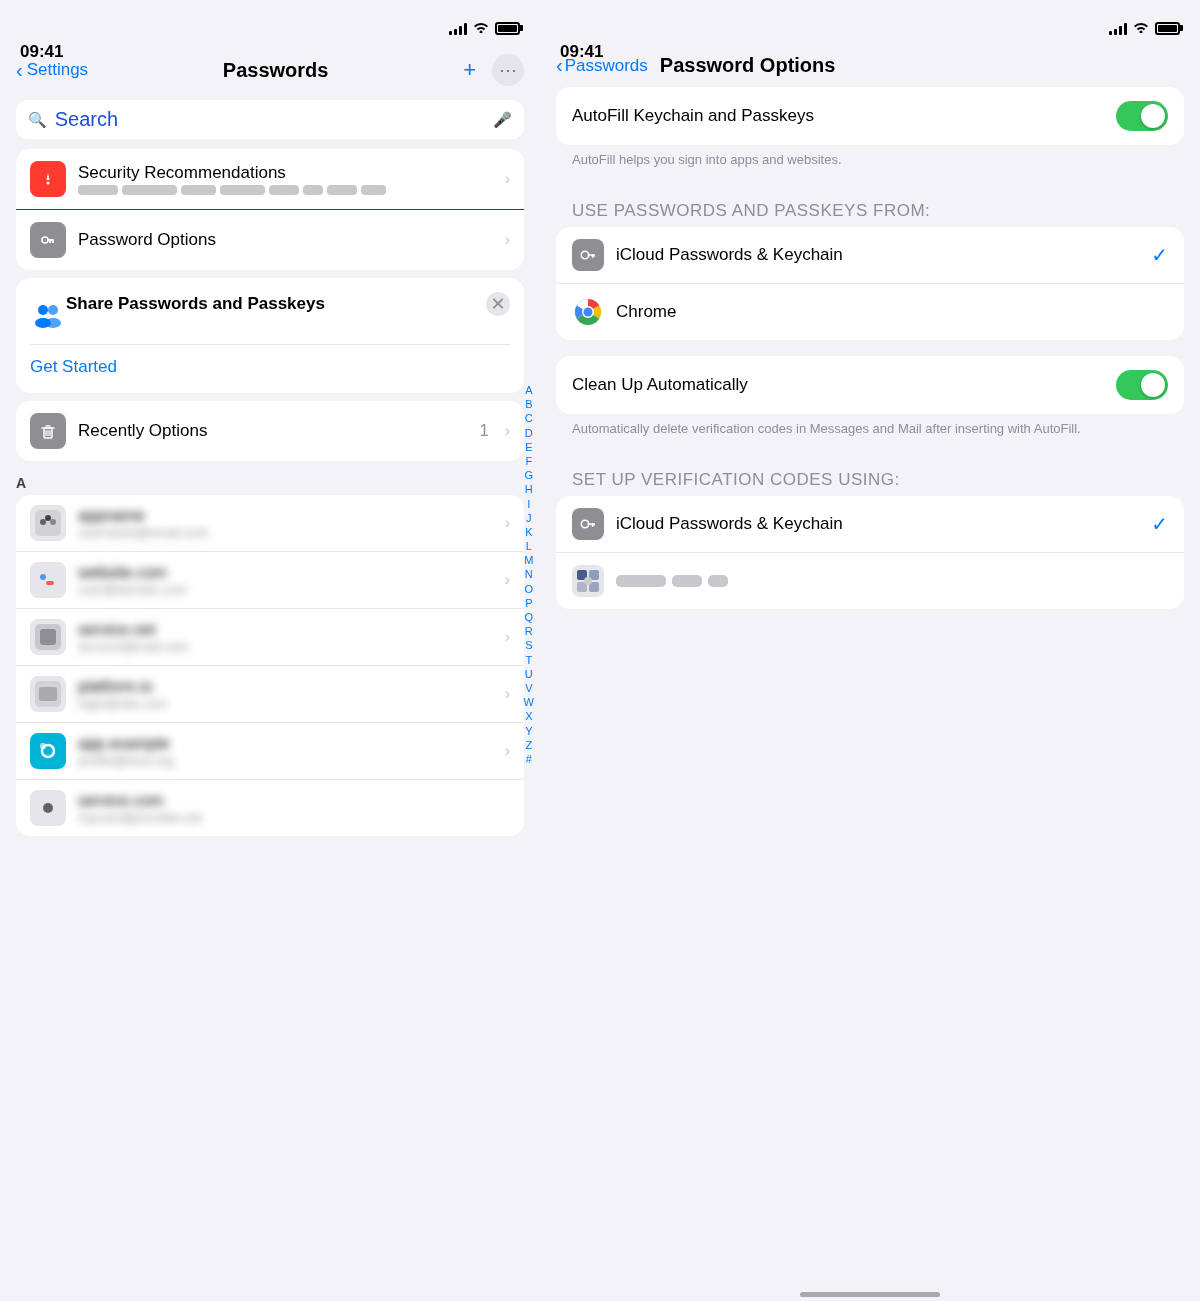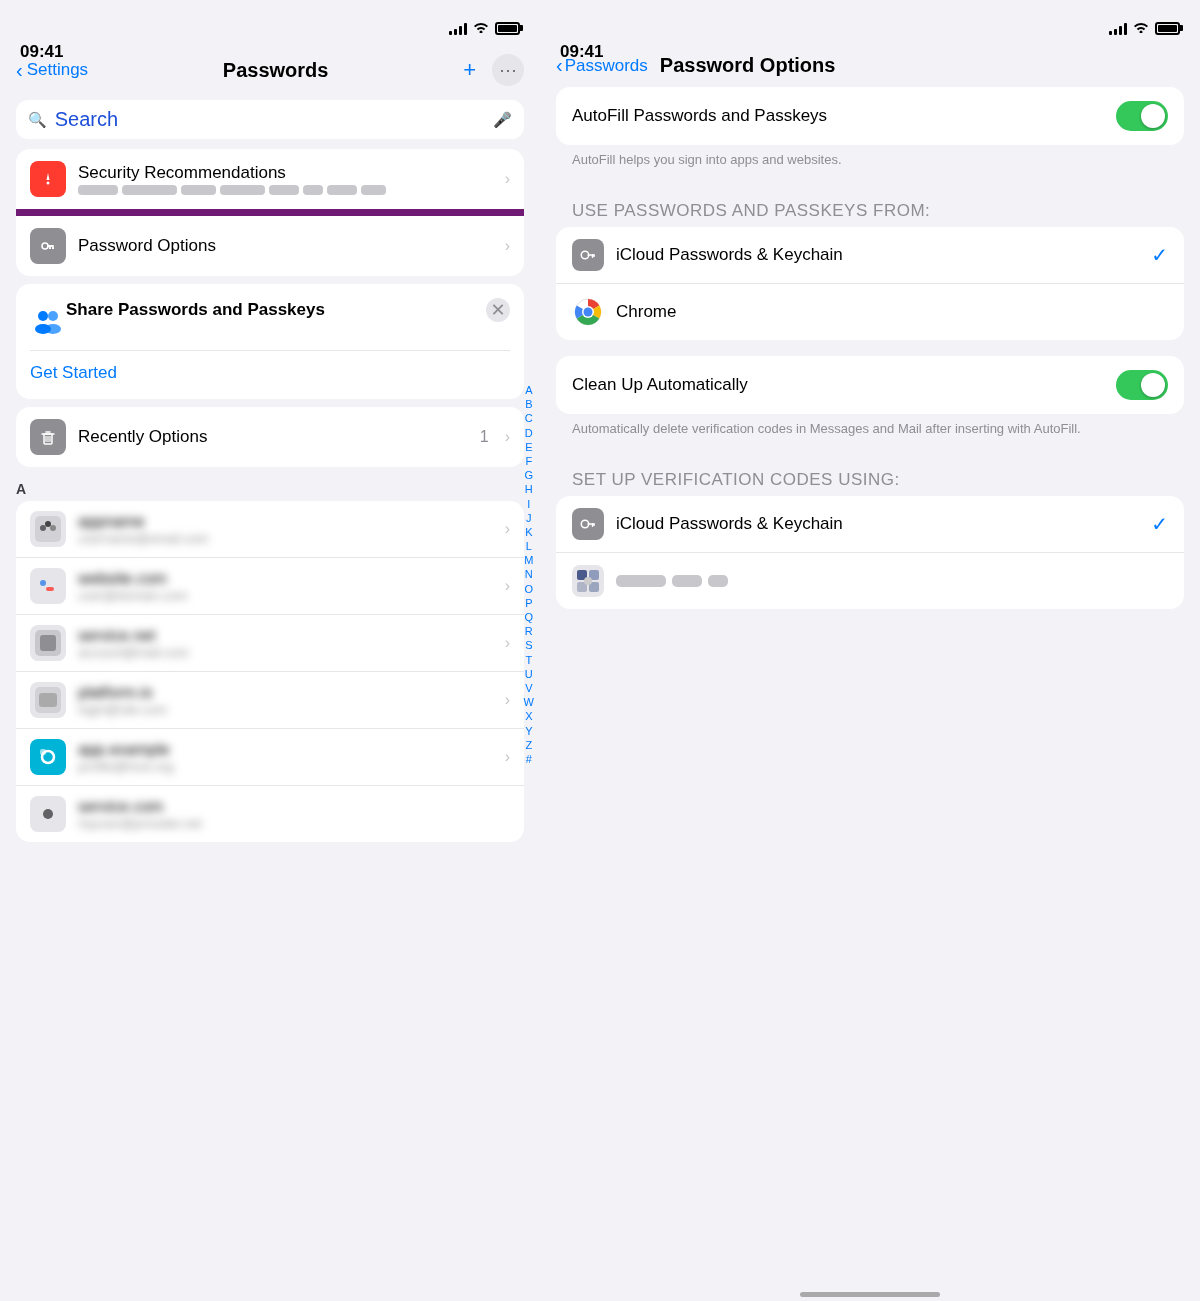--- a/index.html
+++ b/index.html
@@ -159,21 +159,21 @@
     .list-section {
       margin: 0 16px 8px;
       background: #fff;
       border-radius: 14px;
       overflow: hidden;
     }
     .list-item {
       display: flex;
       align-items: center;
       padding: 12px 14px;
-      border-bottom: 7px solid #701a75;
+      border-bottom: 1px solid #701a75;
       cursor: pointer;
       gap: 12px;
     }
     .list-item:last-child {
       border-bottom: none;
     }
     .item-icon {
       width: 36px;
       height: 36px;
       border-radius: 8px;
@@ -812,21 +812,21 @@
       <span>Passwords</span>
     </div>
     <span class="right-nav-title">Password Options</span>
   </div>
 
   <div class="right-content">
 
     <div class="settings-section">
       <div class="settings-card">
         <div class="toggle-row">
-          <span class="toggle-label">AutoFill Passwords and Passkeys</span>
+          <span class="toggle-label">AutoFill Keychain and Passkeys</span>
           <div class="toggle-switch"></div>
         </div>
       </div>
       <div class="settings-description">AutoFill helps you sign into apps and websites.</div>
     </div>
 
     <div class="settings-section">
       <div class="section-label">USE PASSWORDS AND PASSKEYS FROM:</div>
       <div class="settings-card">
 

